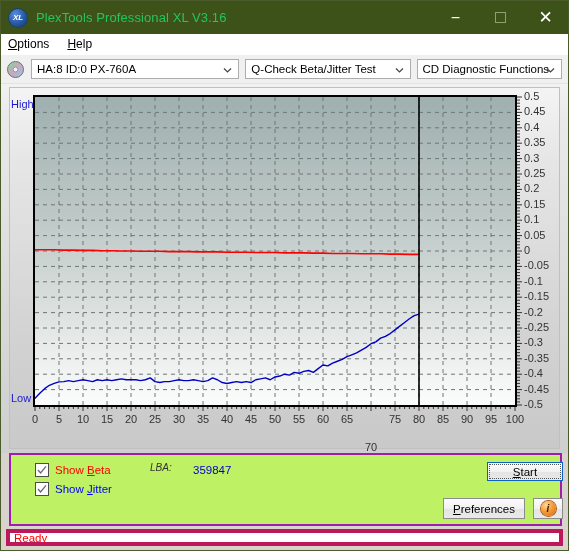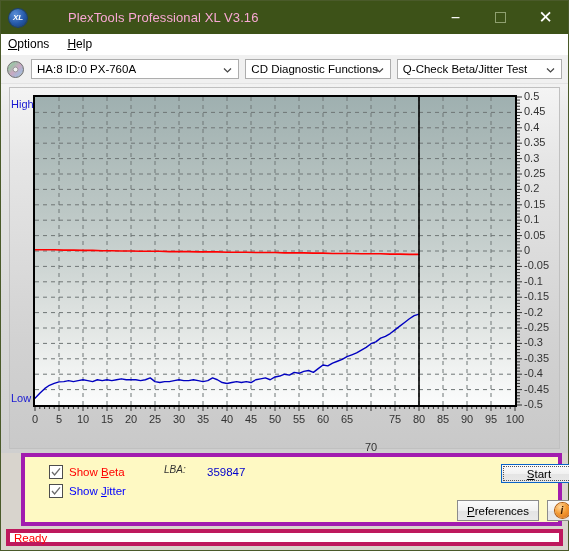--- a/index.html
+++ b/index.html
@@ -22,21 +22,21 @@
     display:flex;align-items:center;position:relative;
   }
   .tb-icon{
     width:18px;height:18px;border-radius:50%;
     margin-left:8px;margin-right:9px;
     background:radial-gradient(circle at 35% 30%,#5b8fd8 0%,#2458a8 55%,#16376d 100%);
     color:#fff;font-size:8px;font-weight:bold;font-style:italic;
     display:flex;align-items:center;justify-content:center;
     box-shadow:0 0 0 1px #1b3f77;
   }
-  .tb-title{color:#f9a8d4;font-size:13px;letter-spacing:.1px;margin-left:32px;}
+  .tb-title{color:#22c55e;font-size:13px;letter-spacing:.1px;}
   .tb-buttons{position:absolute;right:0;top:0;height:33px;display:flex;}
   .tb-btn{
     width:45px;height:33px;display:flex;align-items:center;justify-content:center;
     color:#ffffff;font-size:15px;line-height:1;
   }
   .tb-btn.min{font-size:16px;padding-bottom:6px;}
   .tb-btn.max svg{display:block;}
   .tb-btn.close{font-size:17px;}
   
   .menubar{
@@ -95,22 +95,22 @@
   .ytick{
     position:absolute;color:#333;font-size:11px;white-space:nowrap;
     line-height:11px;
   }
   .xtick{
     position:absolute;color:#333;font-size:11px;text-align:center;
     line-height:11px;
   }
   
   .bottom{
-    flex:0 0 73px;position:relative;margin:0 6px 0 20px;
-    background:#fef9c3;border:4px solid #a21caf;
+    flex:0 0 73px;position:relative;margin:0 6px 0 8px;
+    background:#bef264;border:2px solid #a21caf;
     box-sizing:border-box;
   }
   .cbrow{position:absolute;display:flex;align-items:center;gap:6px;}
   .cb{
     width:12px;height:12px;border:1px solid #4d4d4d;background:#fff;
     position:relative;flex:0 0 12px;
   }
   .cb svg{position:absolute;left:1px;top:1px;}
   .cblabel{font-size:11.5px;}
   .cblabel u{text-decoration:underline;}
@@ -191,31 +191,31 @@
 
     <div class="combo c1">
       <span>HA:8 ID:0  PX-760A</span>
       <span class="caret">
         <svg width="9" height="9" viewBox="0 0 9 9">
             <path d="M1 3 L4.5 6.5 L8 3" fill="none" stroke="#444" stroke-width="1.2"></path>
           </svg>
       </span>
     </div>
 
-    <div class="combo c2">
-      <span>CD Diagnostic Functions</span>
+    <div class="combo c3">
+      <span>Q-Check Beta/Jitter Test</span>
       <span class="caret">
         <svg width="9" height="9" viewBox="0 0 9 9">
             <path d="M1 3 L4.5 6.5 L8 3" fill="none" stroke="#444" stroke-width="1.2"></path>
           </svg>
       </span>
     </div>
 
-    <div class="combo c3">
-      <span>Q-Check Beta/Jitter Test</span>
+    <div class="combo c2">
+      <span>CD Diagnostic Functions</span>
       <span class="caret">
         <svg width="9" height="9" viewBox="0 0 9 9">
             <path d="M1 3 L4.5 6.5 L8 3" fill="none" stroke="#444" stroke-width="1.2"></path>
           </svg>
       </span>
     </div>
   </div>
 
   <div class="chartwrap">
     <div class="chartpanel">

